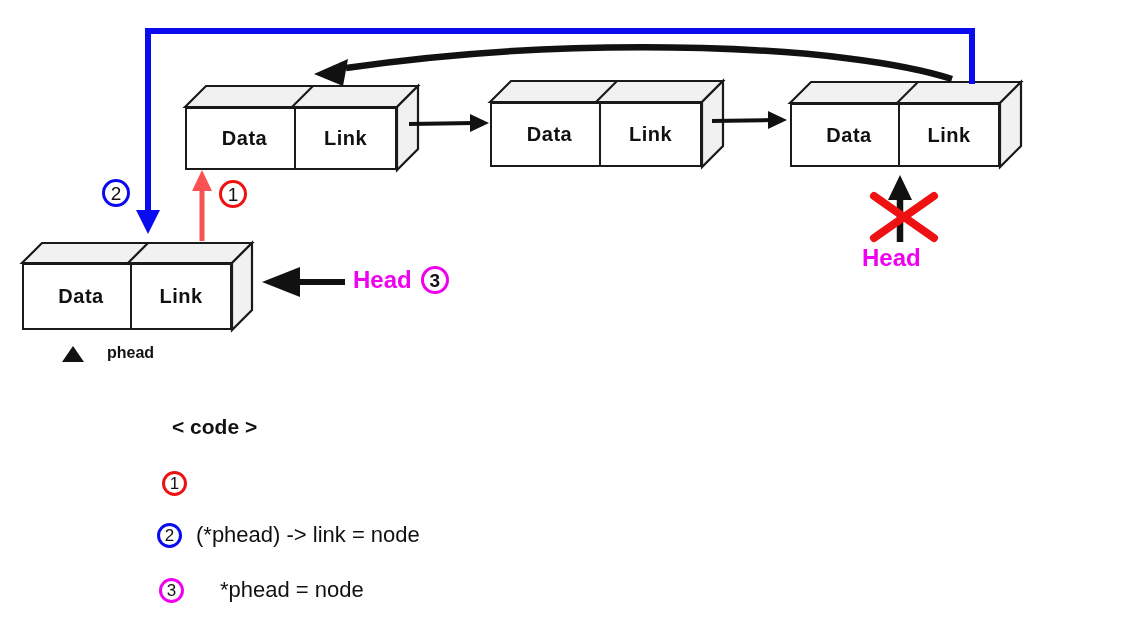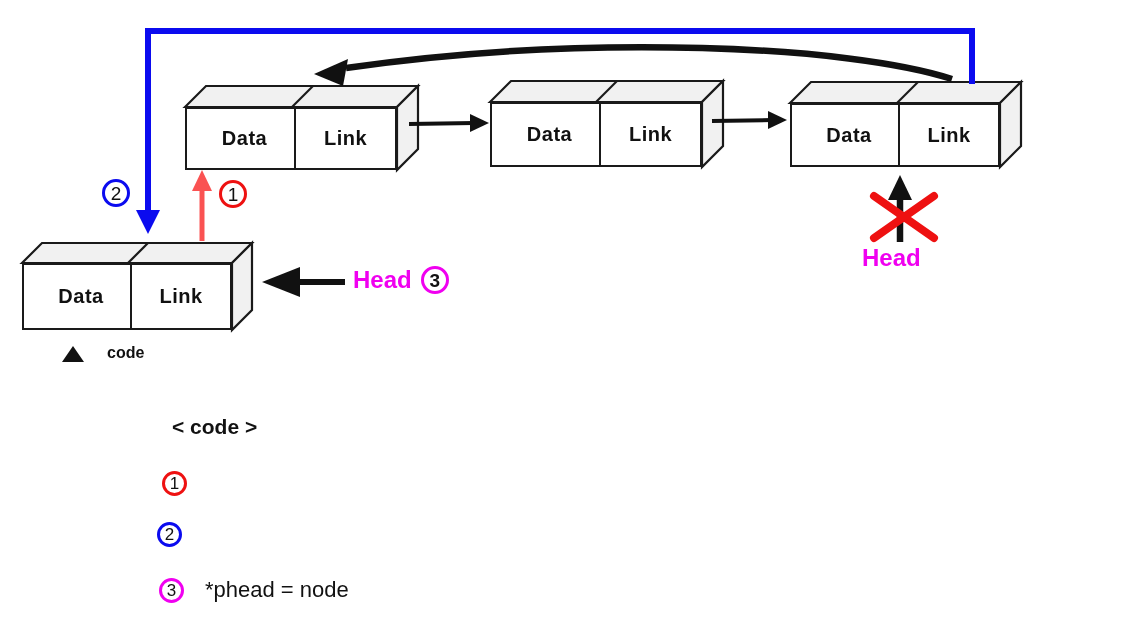--- a/index.html
+++ b/index.html
@@ -157,30 +157,31 @@
 
   <div class="head-label" style="left:353px;top:266px">
     <span>Head</span>
     <span class="circ c-magenta head-circ">3</span>
   </div>
 
   <div class="head-label" style="left:862px;top:244px">
     <span>Head</span>
   </div>
 
-  <div class="node-caption" style="left:107px;top:344px">code</div>
+  <div class="node-caption" style="left:107px;top:344px">phead</div>
 
   <div class="code-title" style="left:172px;top:415px">&lt; code &gt;</div>
 
   <div class="code-line" style="left:162px;top:471px">
     <span class="circ circ-sm c-red">1</span>
   </div>
 
   <div class="code-line" style="left:157px;top:522px">
     <span class="circ circ-sm c-blue">2</span>
+    <span>(*phead) -&gt; link = node</span>
   </div>
 
   <div class="code-line" style="left:159px;top:577px">
     <span class="circ circ-sm c-magenta">3</span>
-    <span style="margin-left:7px">*phead = node</span>
+    <span style="margin-left:22px">*phead = node</span>
   </div>
 
 </div>
 
 </body></html>

